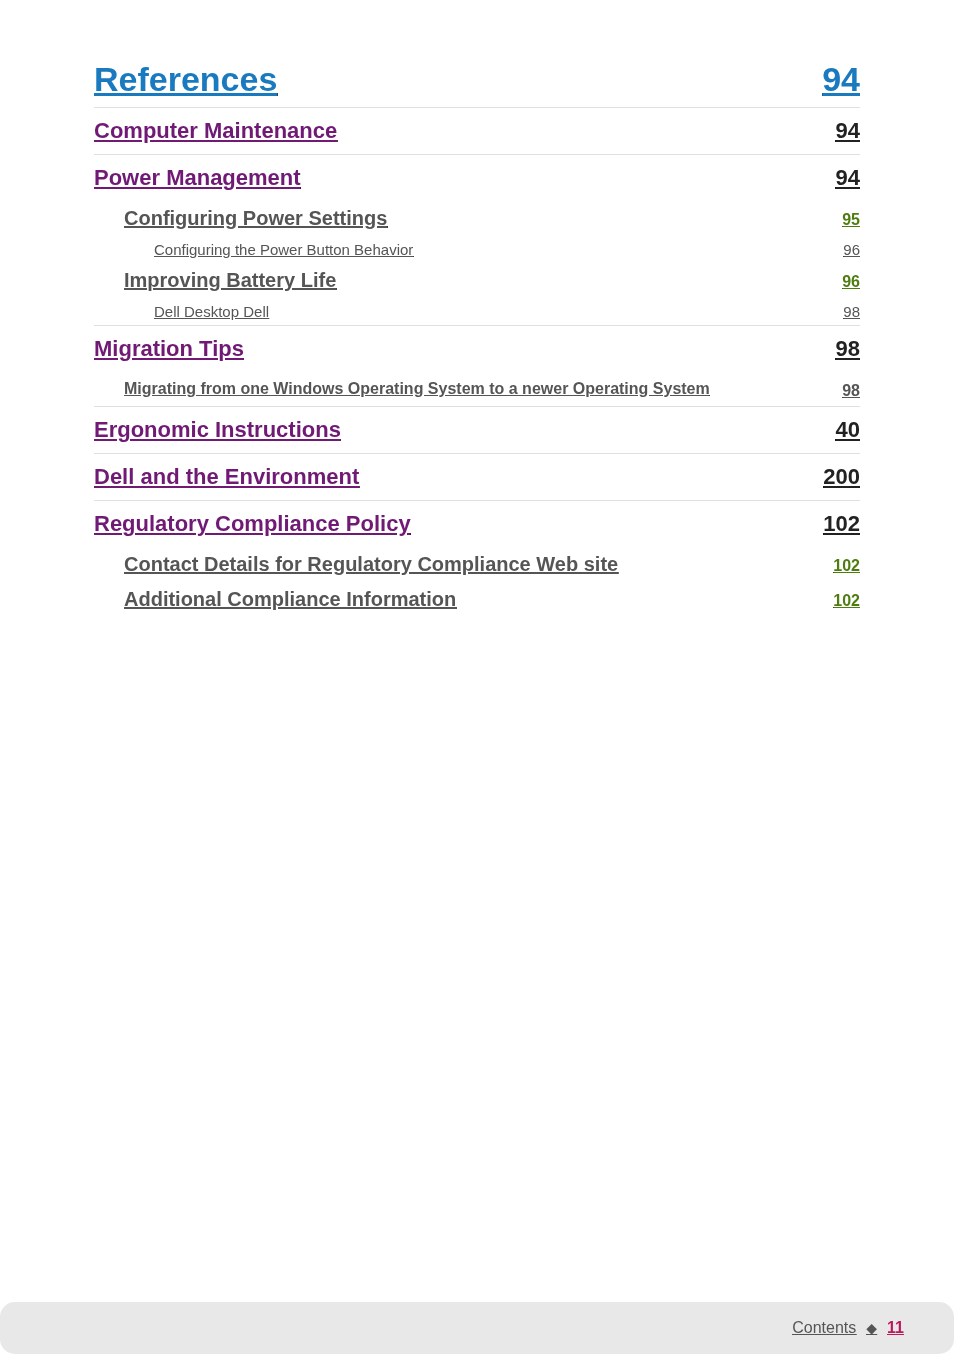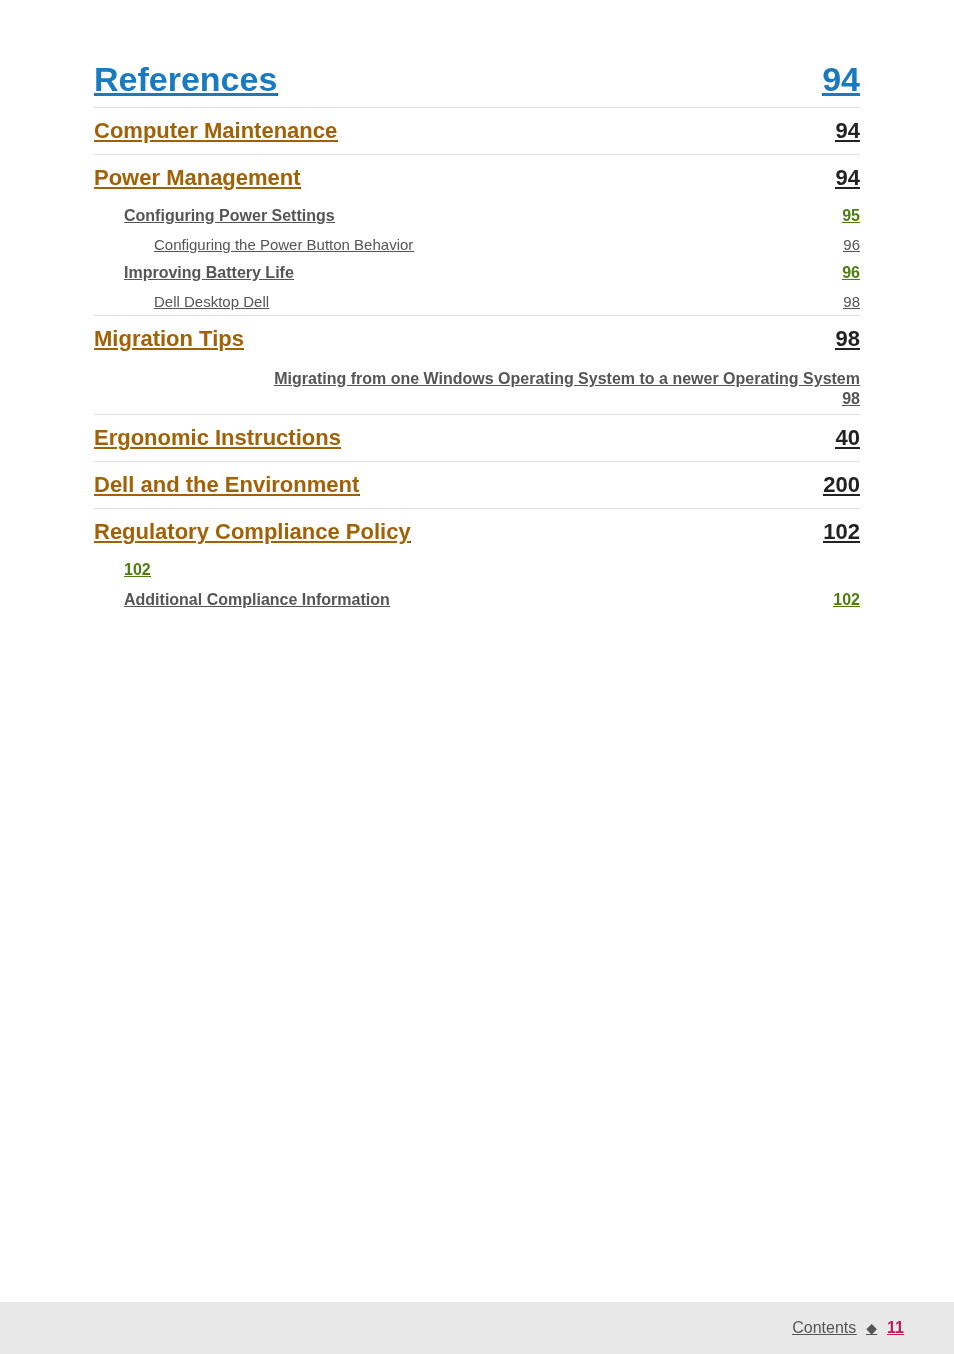--- a/index.html
+++ b/index.html
@@ -44,40 +44,40 @@
       display: flex;
       justify-content: space-between;
       align-items: baseline;
       padding: 10px 0;
       border-top: 1px solid #e0e0e0;
     }
 
     .toc-level1-label {
       font-size: 22px;
       font-weight: bold;
-      color: #a16207;
+      color: #701a75;
     }
 
     .toc-level1-page {
       font-size: 22px;
       font-weight: bold;
       color: #222222;
       white-space: nowrap;
     }
 
     .toc-level2 {
       display: flex;
       justify-content: space-between;
       align-items: baseline;
       padding: 6px 0;
       padding-left: 30px;
     }
 
     .toc-level2-label {
-      font-size: 16px;
+      font-size: 20px;
       font-weight: bold;
       color: #555555;
     }
 
     .toc-level2-page {
       font-size: 16px;
       font-weight: bold;
       color: #4d7c0f;
       white-space: nowrap;
     }
@@ -96,25 +96,24 @@
     }
 
     .toc-level3-page {
       font-size: 15px;
       color: #555555;
       white-space: nowrap;
     }
 
     .toc-level2-multiline {
       display: flex;
-      justify-content: center;
+      justify-content: space-between;
       align-items: flex-end;
       padding: 6px 0;
       padding-left: 30px;
-      flex-direction: column;
     }
 
     .toc-level2-multiline-label {
       font-size: 16px;
       font-weight: bold;
       color: #555555;
       max-width: 80%;
       line-height: 1.4;
     }
 
@@ -130,20 +129,21 @@
       position: absolute;
       bottom: 0;
       left: 0;
       right: 0;
       height: 52px;
       background: #e8e8e8;
       display: flex;
       justify-content: flex-end;
       align-items: center;
       padding-right: 50px;
+      border-radius: 15px;
     }
 
     .footer-content {
       display: flex;
       align-items: center;
       gap: 10px;
       color: #555555;
       font-size: 16px;
     }
 
@@ -218,20 +218,21 @@
     <span class="toc-level1-label">Dell and the Environment</span>
     <span class="toc-level1-page">200</span>
   </div>
 
   <div class="toc-level1">
     <span class="toc-level1-label">Regulatory Compliance Policy</span>
     <span class="toc-level1-page">102</span>
   </div>
 
   <div class="toc-level2">
+    <span class="toc-level2-label">Contact Details for Regulatory Compliance Web site</span>
     <span class="toc-level2-page">102</span>
   </div>
 
   <div class="toc-level2">
     <span class="toc-level2-label">Additional Compliance Information</span>
     <span class="toc-level2-page">102</span>
   </div>
 
 </div>
 

